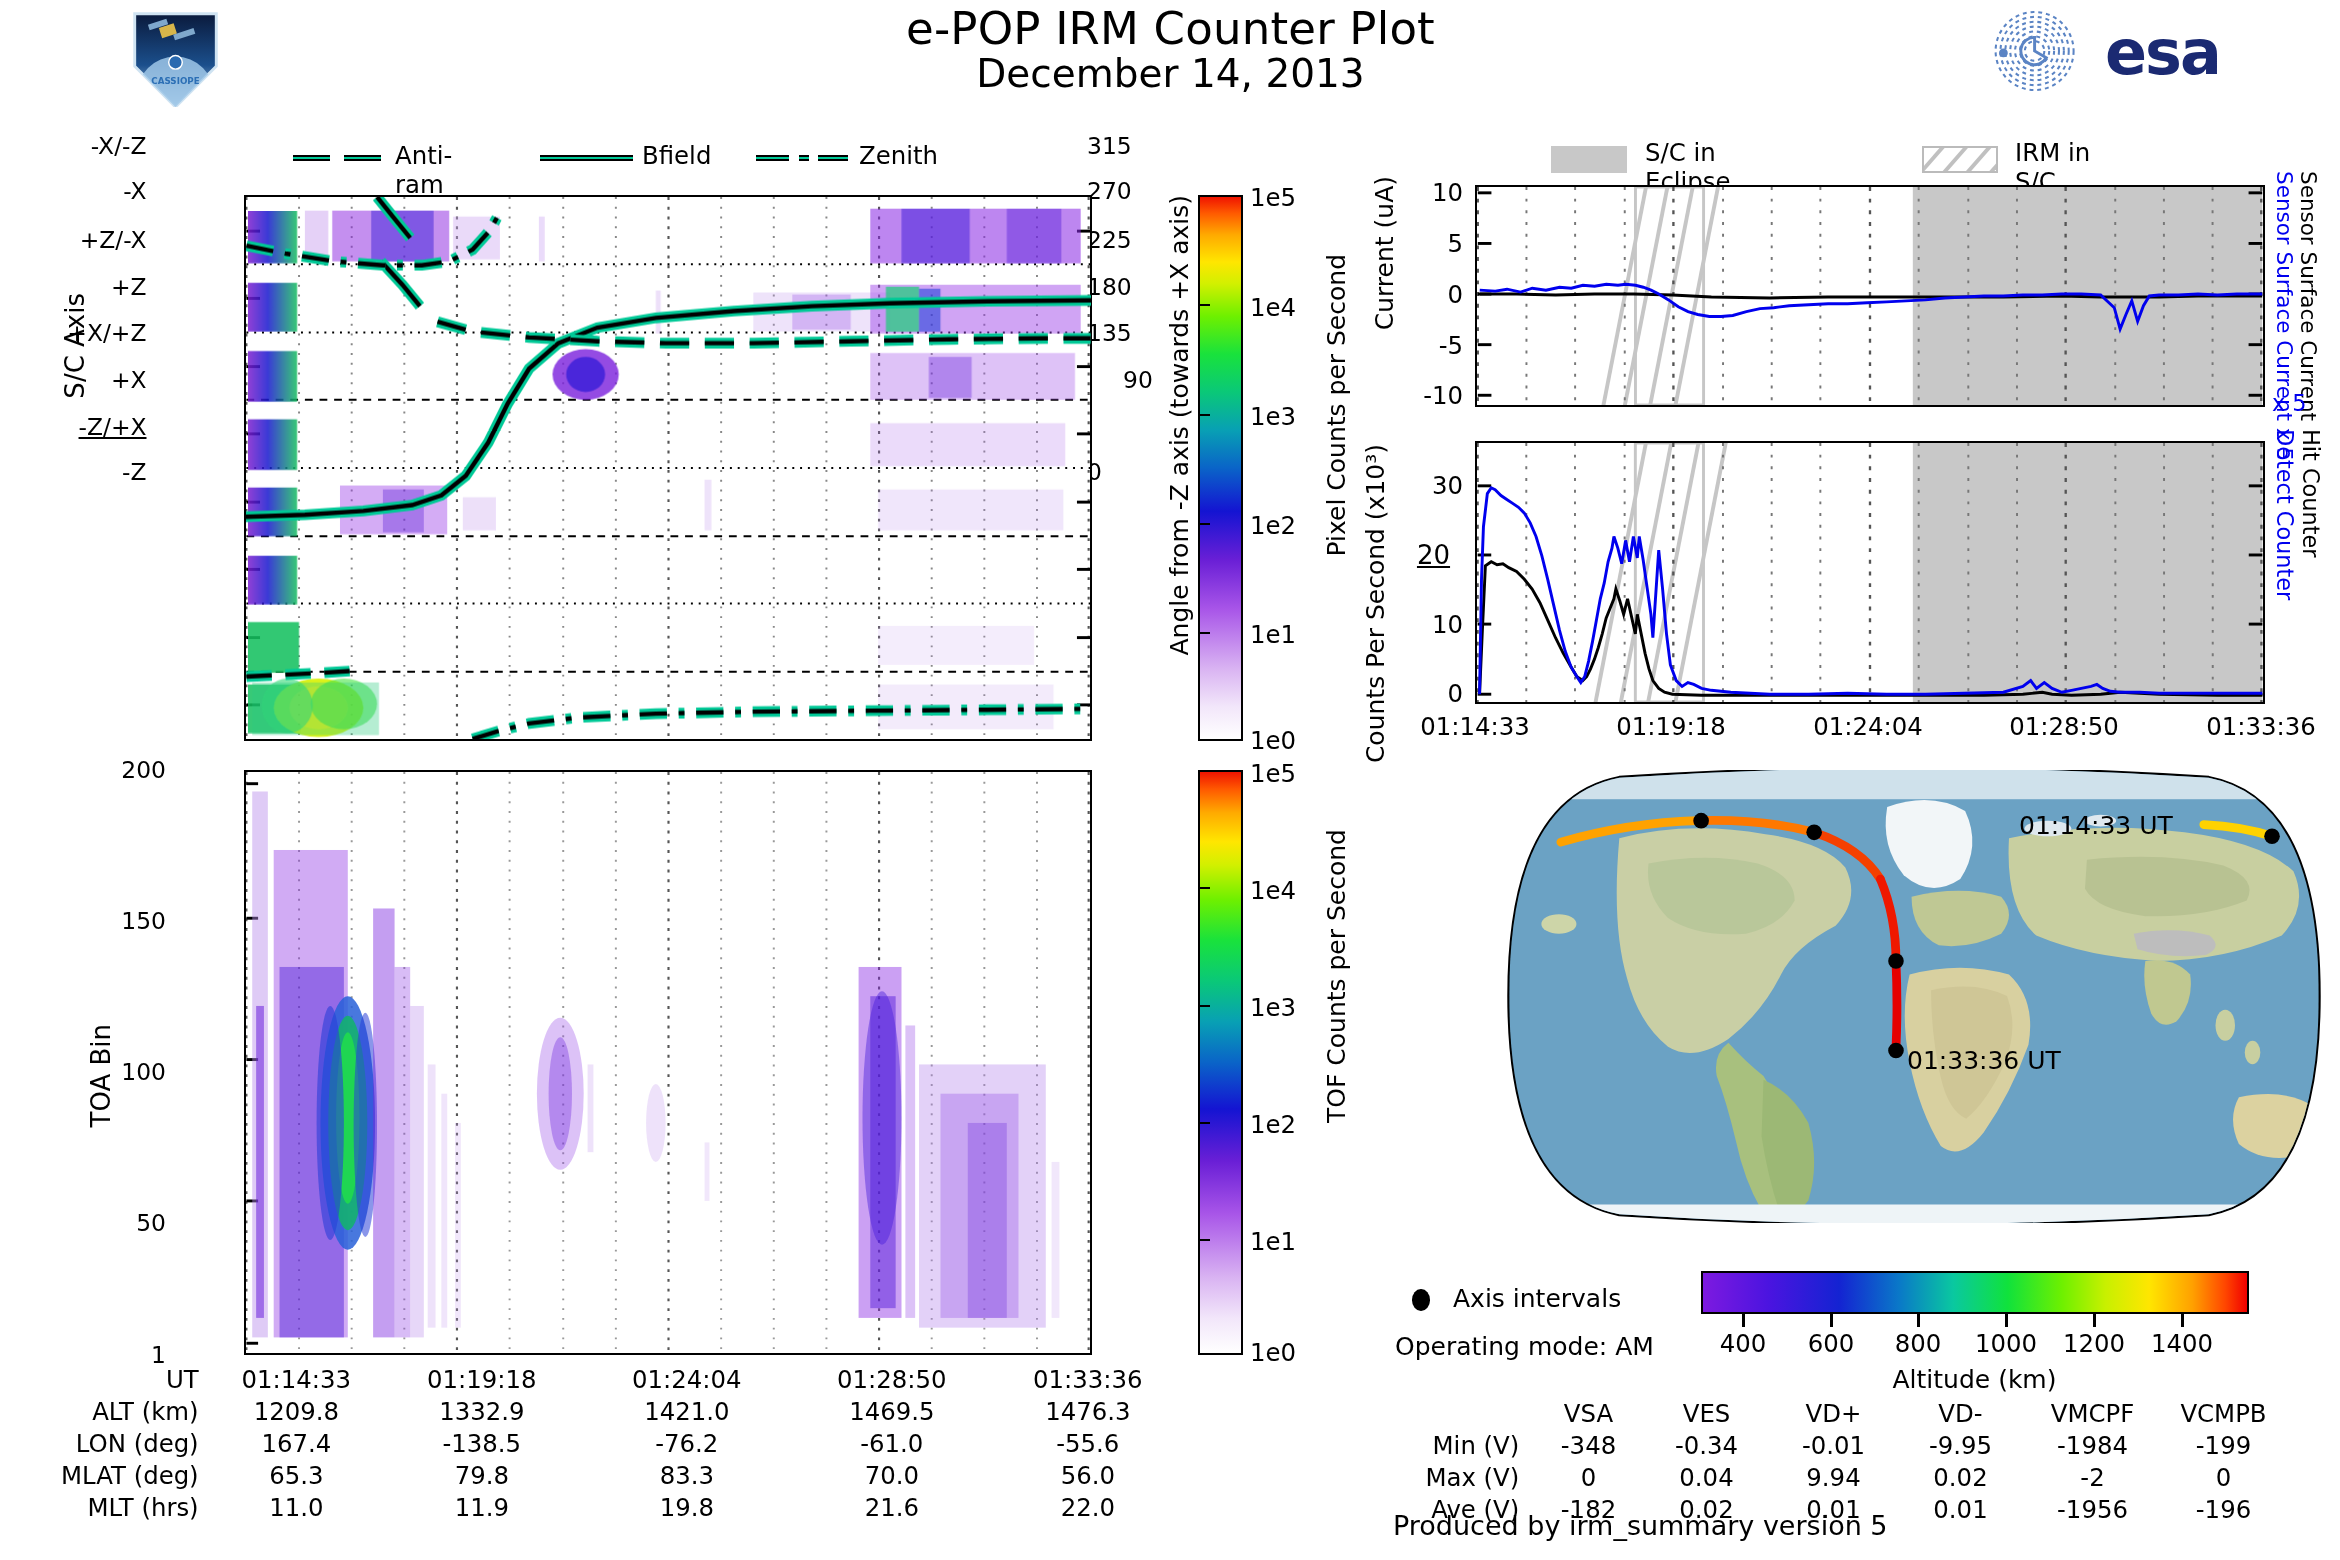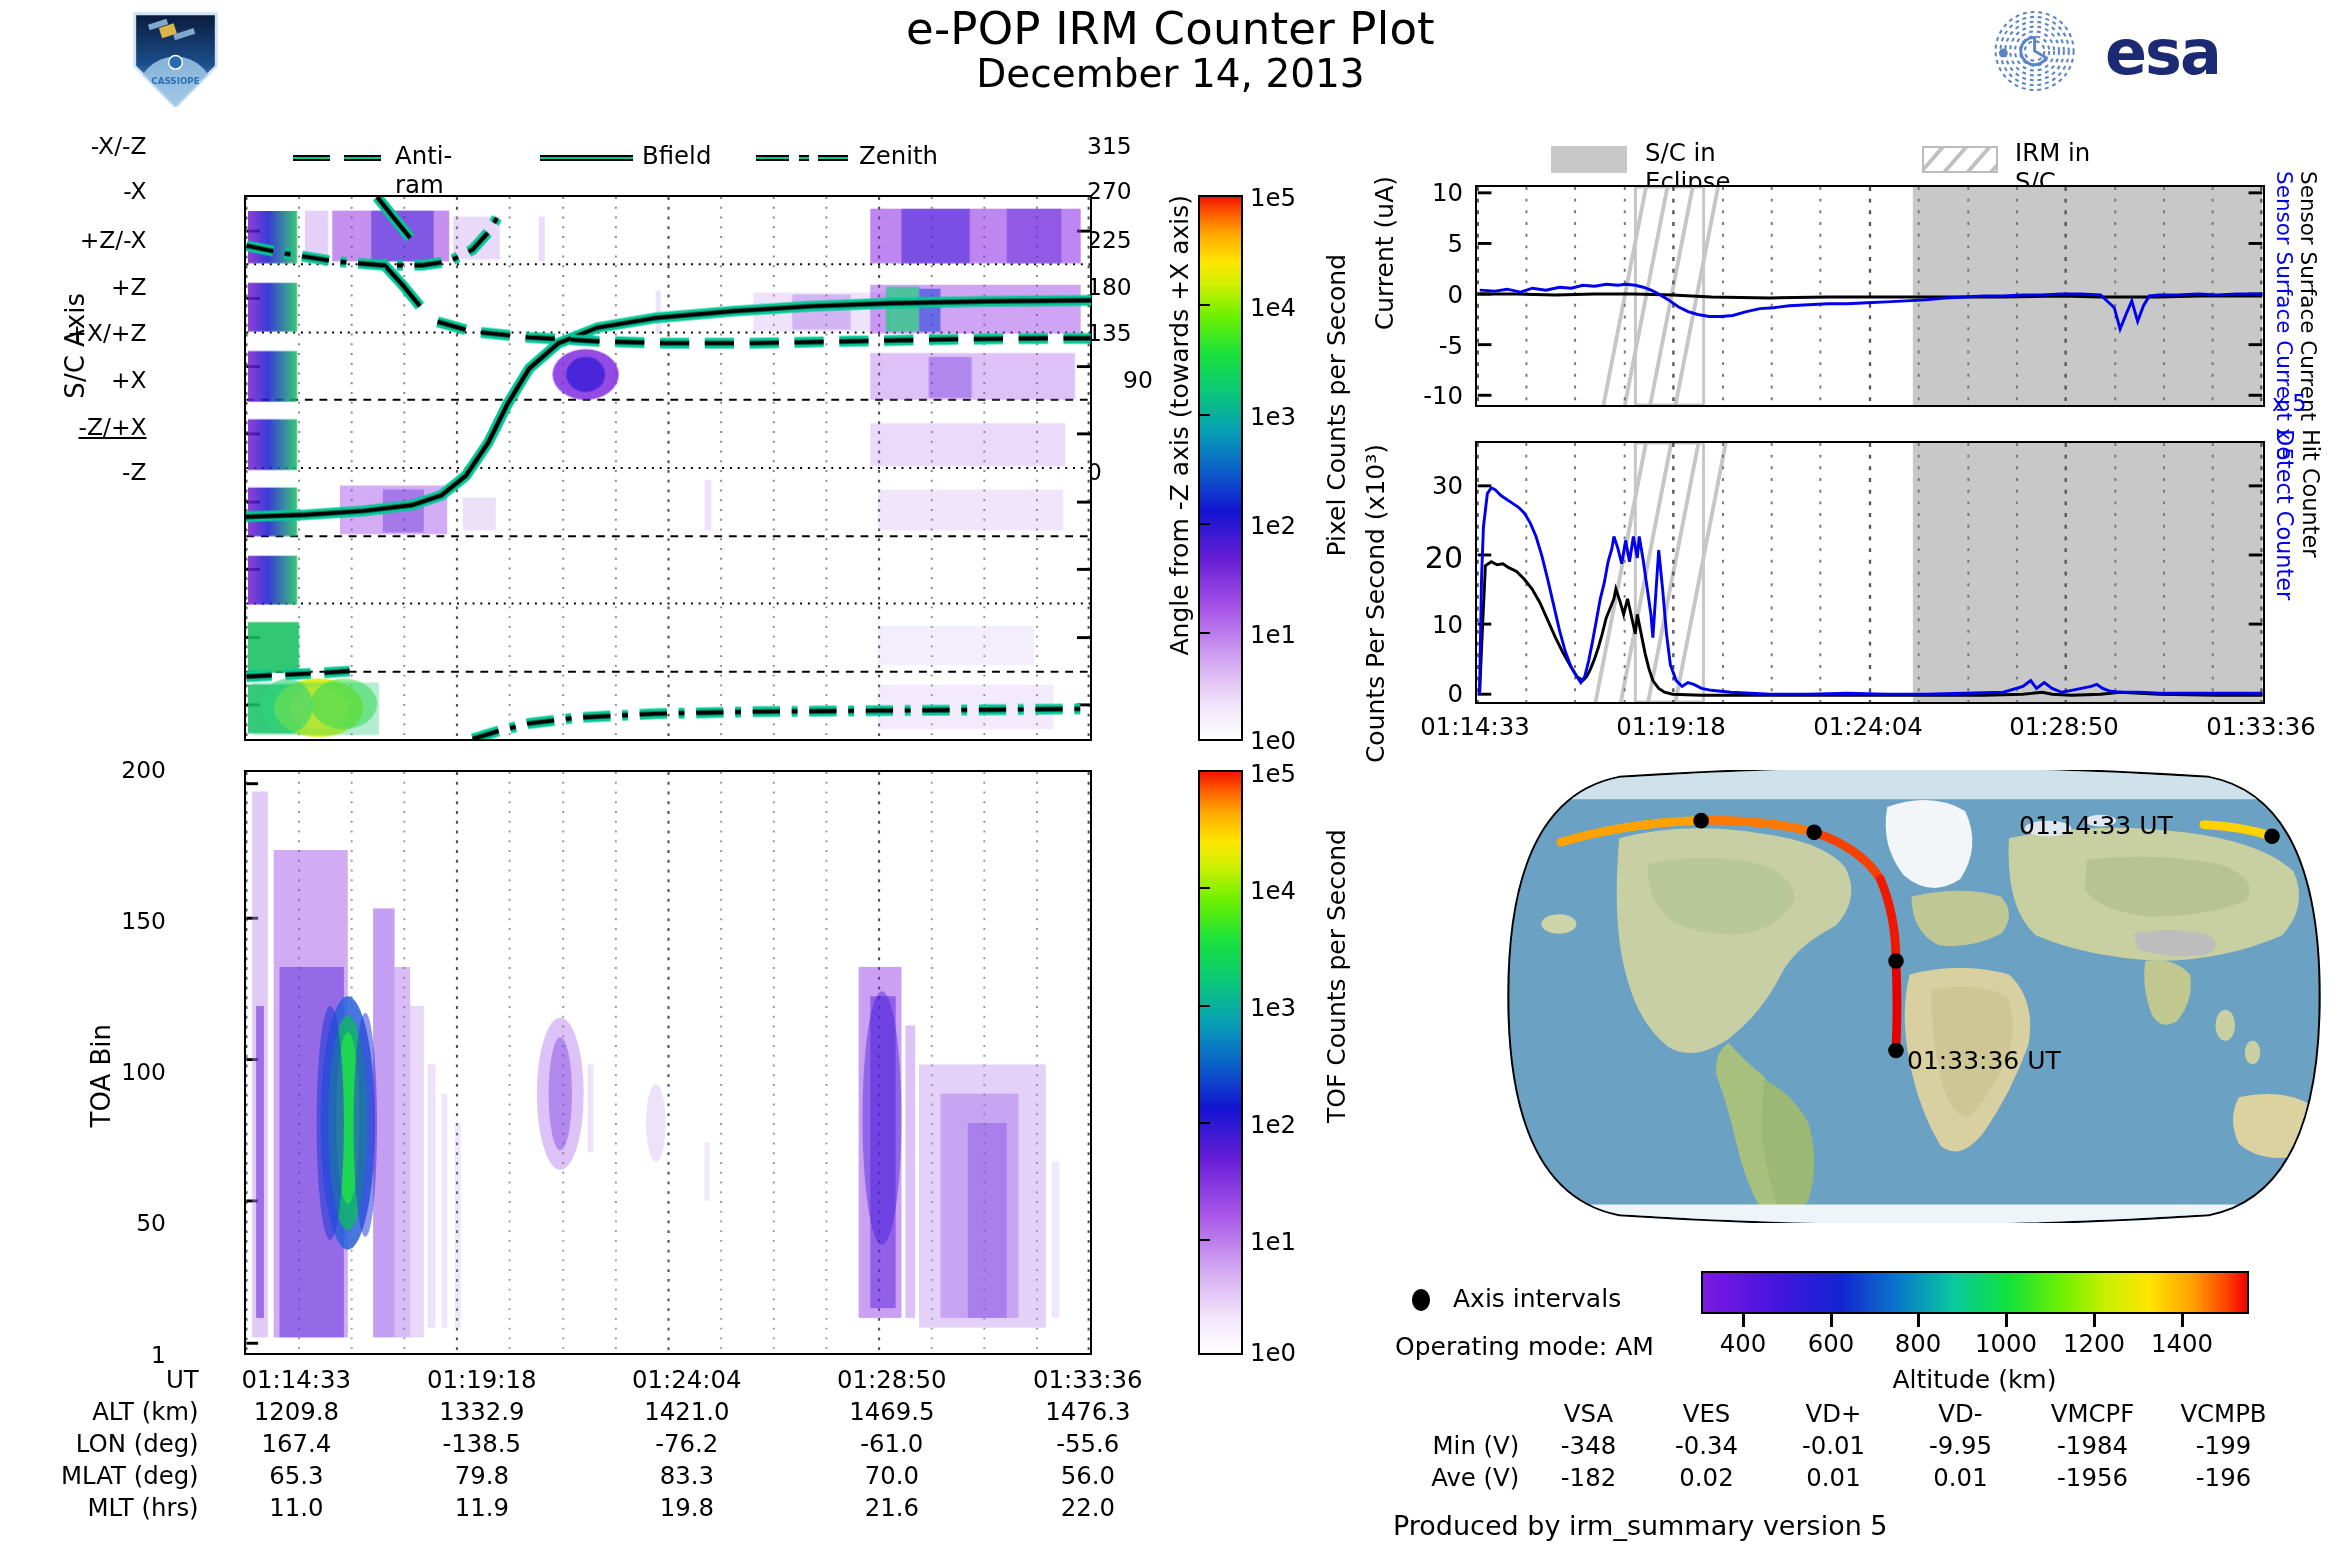--- a/index.html
+++ b/index.html
@@ -514,21 +514,21 @@
              L520 112 L540 112 L560 111 L580 111 L600 110 L620 110 L640 111 L654 124 L660 146
              L666 131 L672 117 L678 138 L684 122 L690 112 L700 111 L720 111 L740 110 L760 111
              L780 110 L806 110" fill="none" stroke="#0000ee" stroke-width="3"></path>
   </svg>
 </div>
 <div class="abs vertd" style="left:2272px;top:171px;font-size:21.5px;color:#0000ee;">Sensor Surface Current x 5</div>
 <div class="abs vertd" style="left:2296px;top:171px;font-size:21.5px;color:#000;">Sensor Surface Current</div>
 
 <div class="abs vert ctr" style="left:1361px;top:444px;font-size:25px;width:59px;line-height:29px;text-align:center;">Counts Per Second (x10³)</div>
 <div class="abs" style="left:1404px;top:471px;width:59px;text-align:right;font-size:24.4px;">30</div>
-<div class="abs" style="left:1404px;top:540px;width:59px;text-align:right;font-size:30px;">20</div>
+<div class="abs" style="left:1404px;top:540px;width:59px;text-align:center;font-size:26px;text-decoration:underline;">20</div>
 <div class="abs" style="left:1404px;top:610px;width:59px;text-align:right;font-size:24.4px;">10</div>
 <div class="abs" style="left:1404px;top:679px;width:59px;text-align:right;font-size:24.4px;">0</div>
 
 <div class="abs frame" style="left:1475px;top:441px;width:790px;height:263px;">
   <svg width="786" height="259" viewBox="0 0 806 266" style="display:block">
     <rect x="447" y="0" width="359" height="266" fill="#c8c8c8"></rect>
     <g>
       <rect x="162" y="0" width="70" height="266" fill="#ffffff" stroke="#c6c6c6" stroke-width="3"></rect>
       <g stroke="#c6c6c6" stroke-width="4">
         <line x1="146" y1="272" x2="200" y2="-6"></line>
@@ -698,20 +698,29 @@
   <tr>
     <td class="rowlab">Min (V)</td>
     <td class="cellv">-348</td>
     <td class="cellv">-0.34</td>
     <td class="cellv">-0.01</td>
     <td class="cellv">-9.95</td>
     <td class="cellv">-1984</td>
     <td class="cellv">-199</td>
   </tr>
   <tr>
+    <td class="rowlab">Max (V)</td>
+    <td class="cellv">0</td>
+    <td class="cellv">0.04</td>
+    <td class="cellv">9.94</td>
+    <td class="cellv">0.02</td>
+    <td class="cellv">-2</td>
+    <td class="cellv">0</td>
+  </tr>
+  <tr>
     <td class="rowlab">Ave (V)</td>
     <td class="cellv">-182</td>
     <td class="cellv">0.02</td>
     <td class="cellv">0.01</td>
     <td class="cellv">0.01</td>
     <td class="cellv">-1956</td>
     <td class="cellv">-196</td>
   </tr>
 </tbody>
   </table>

